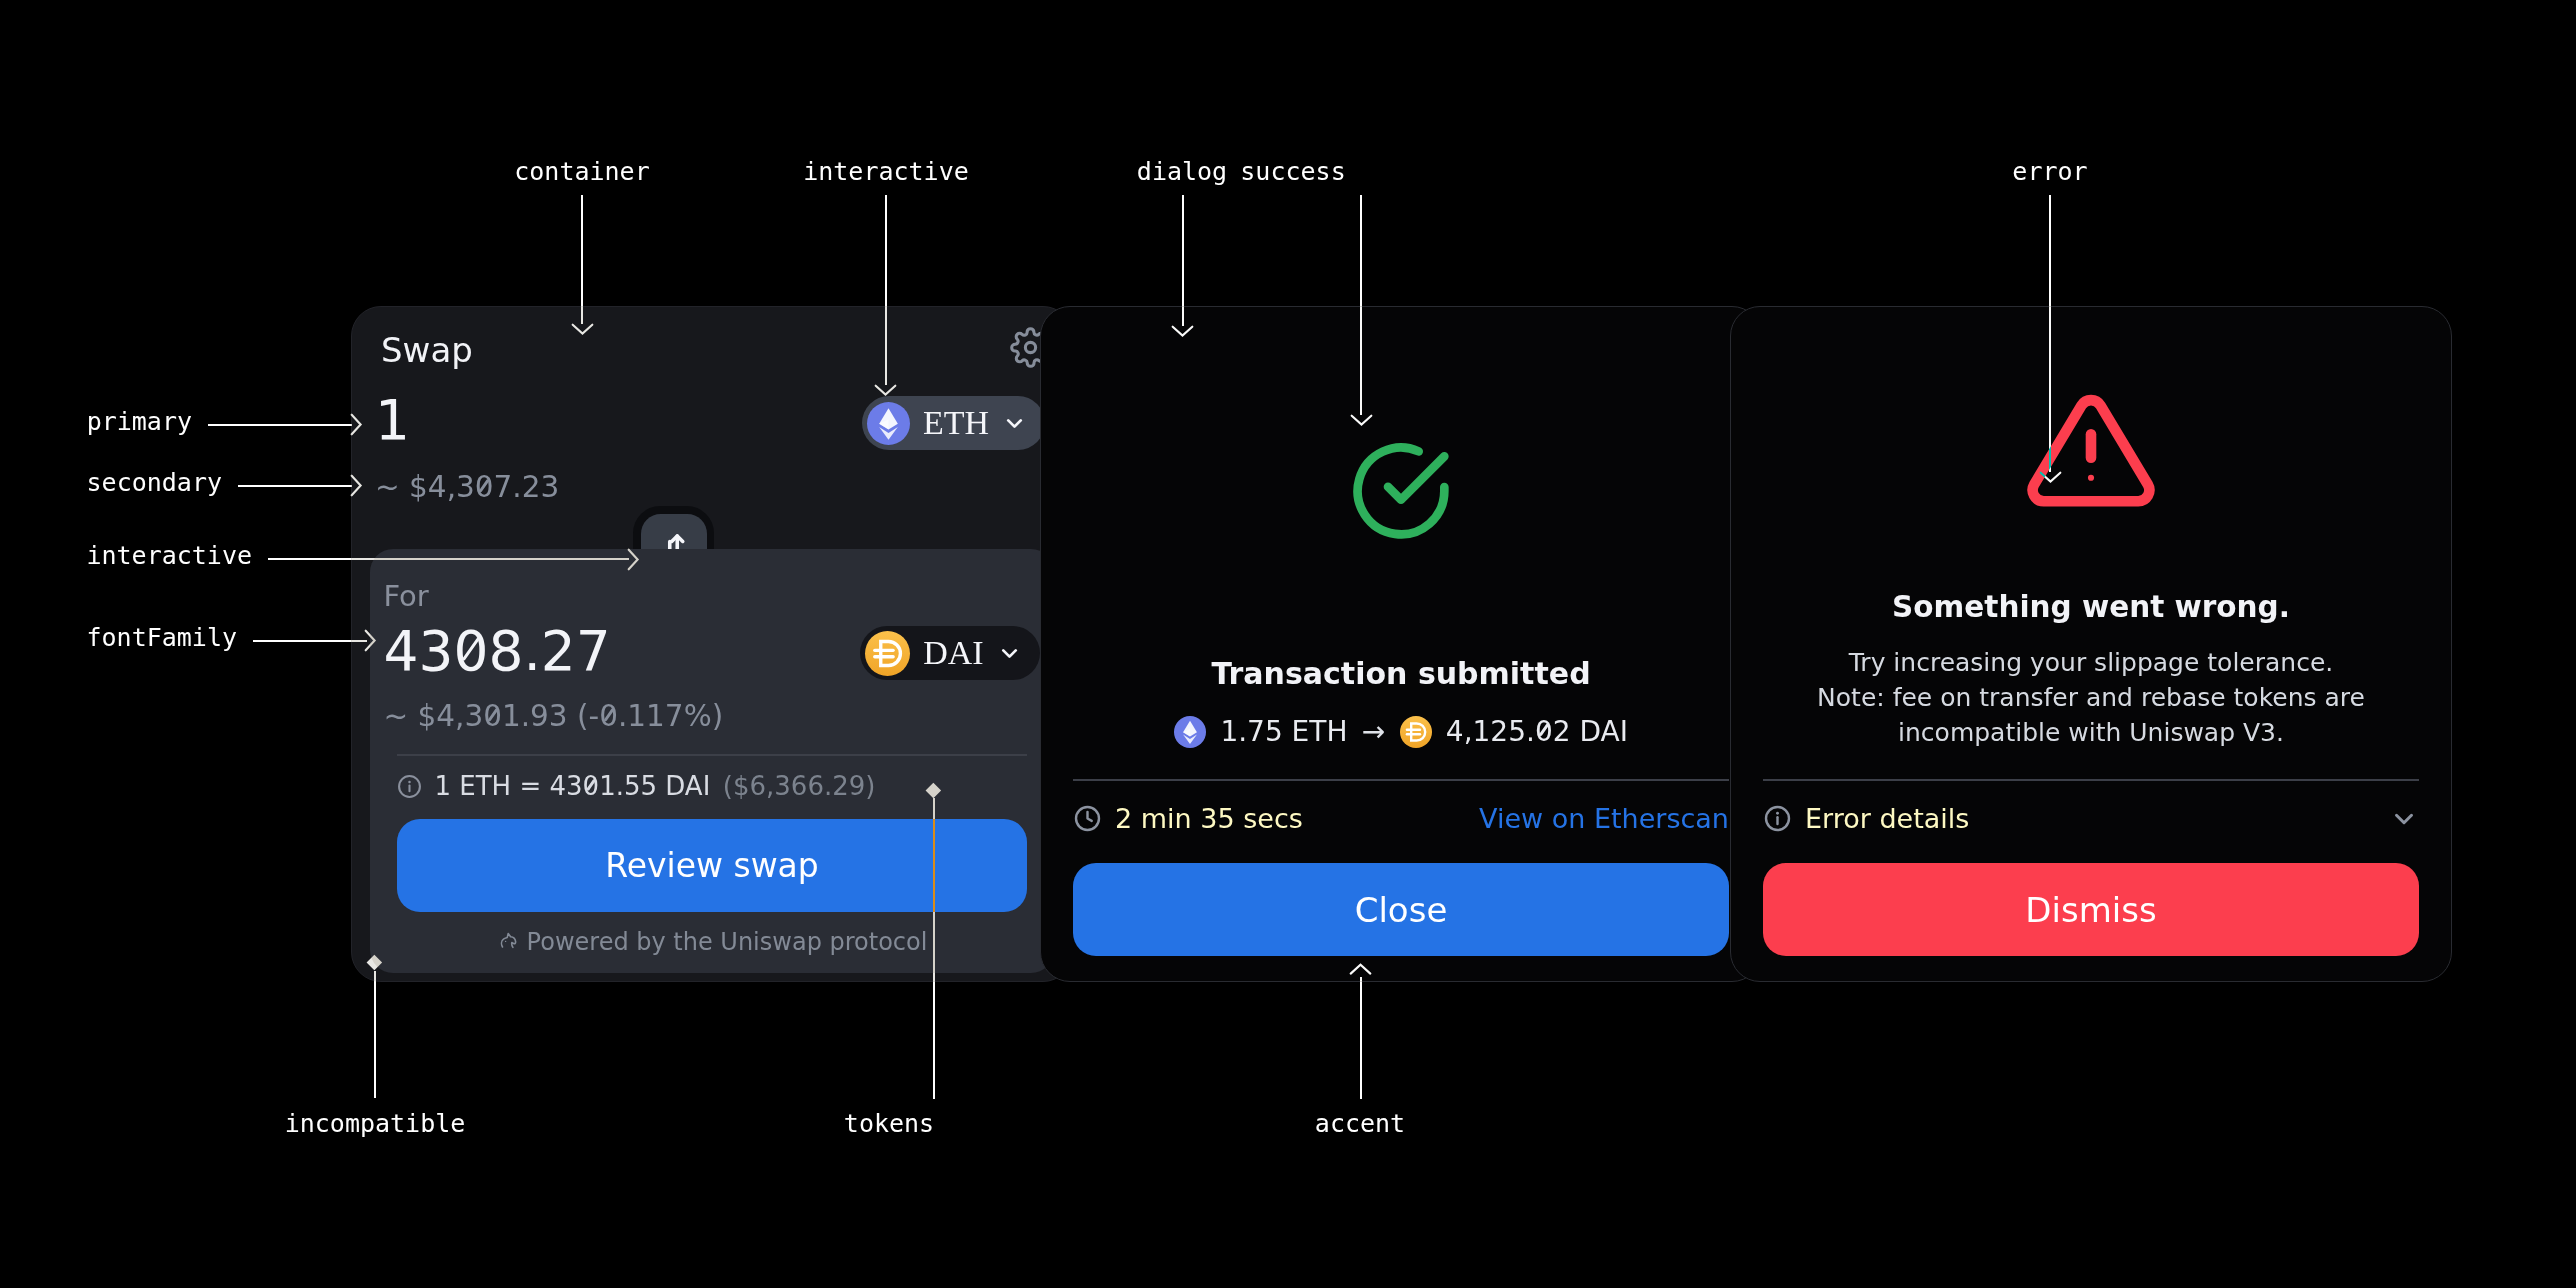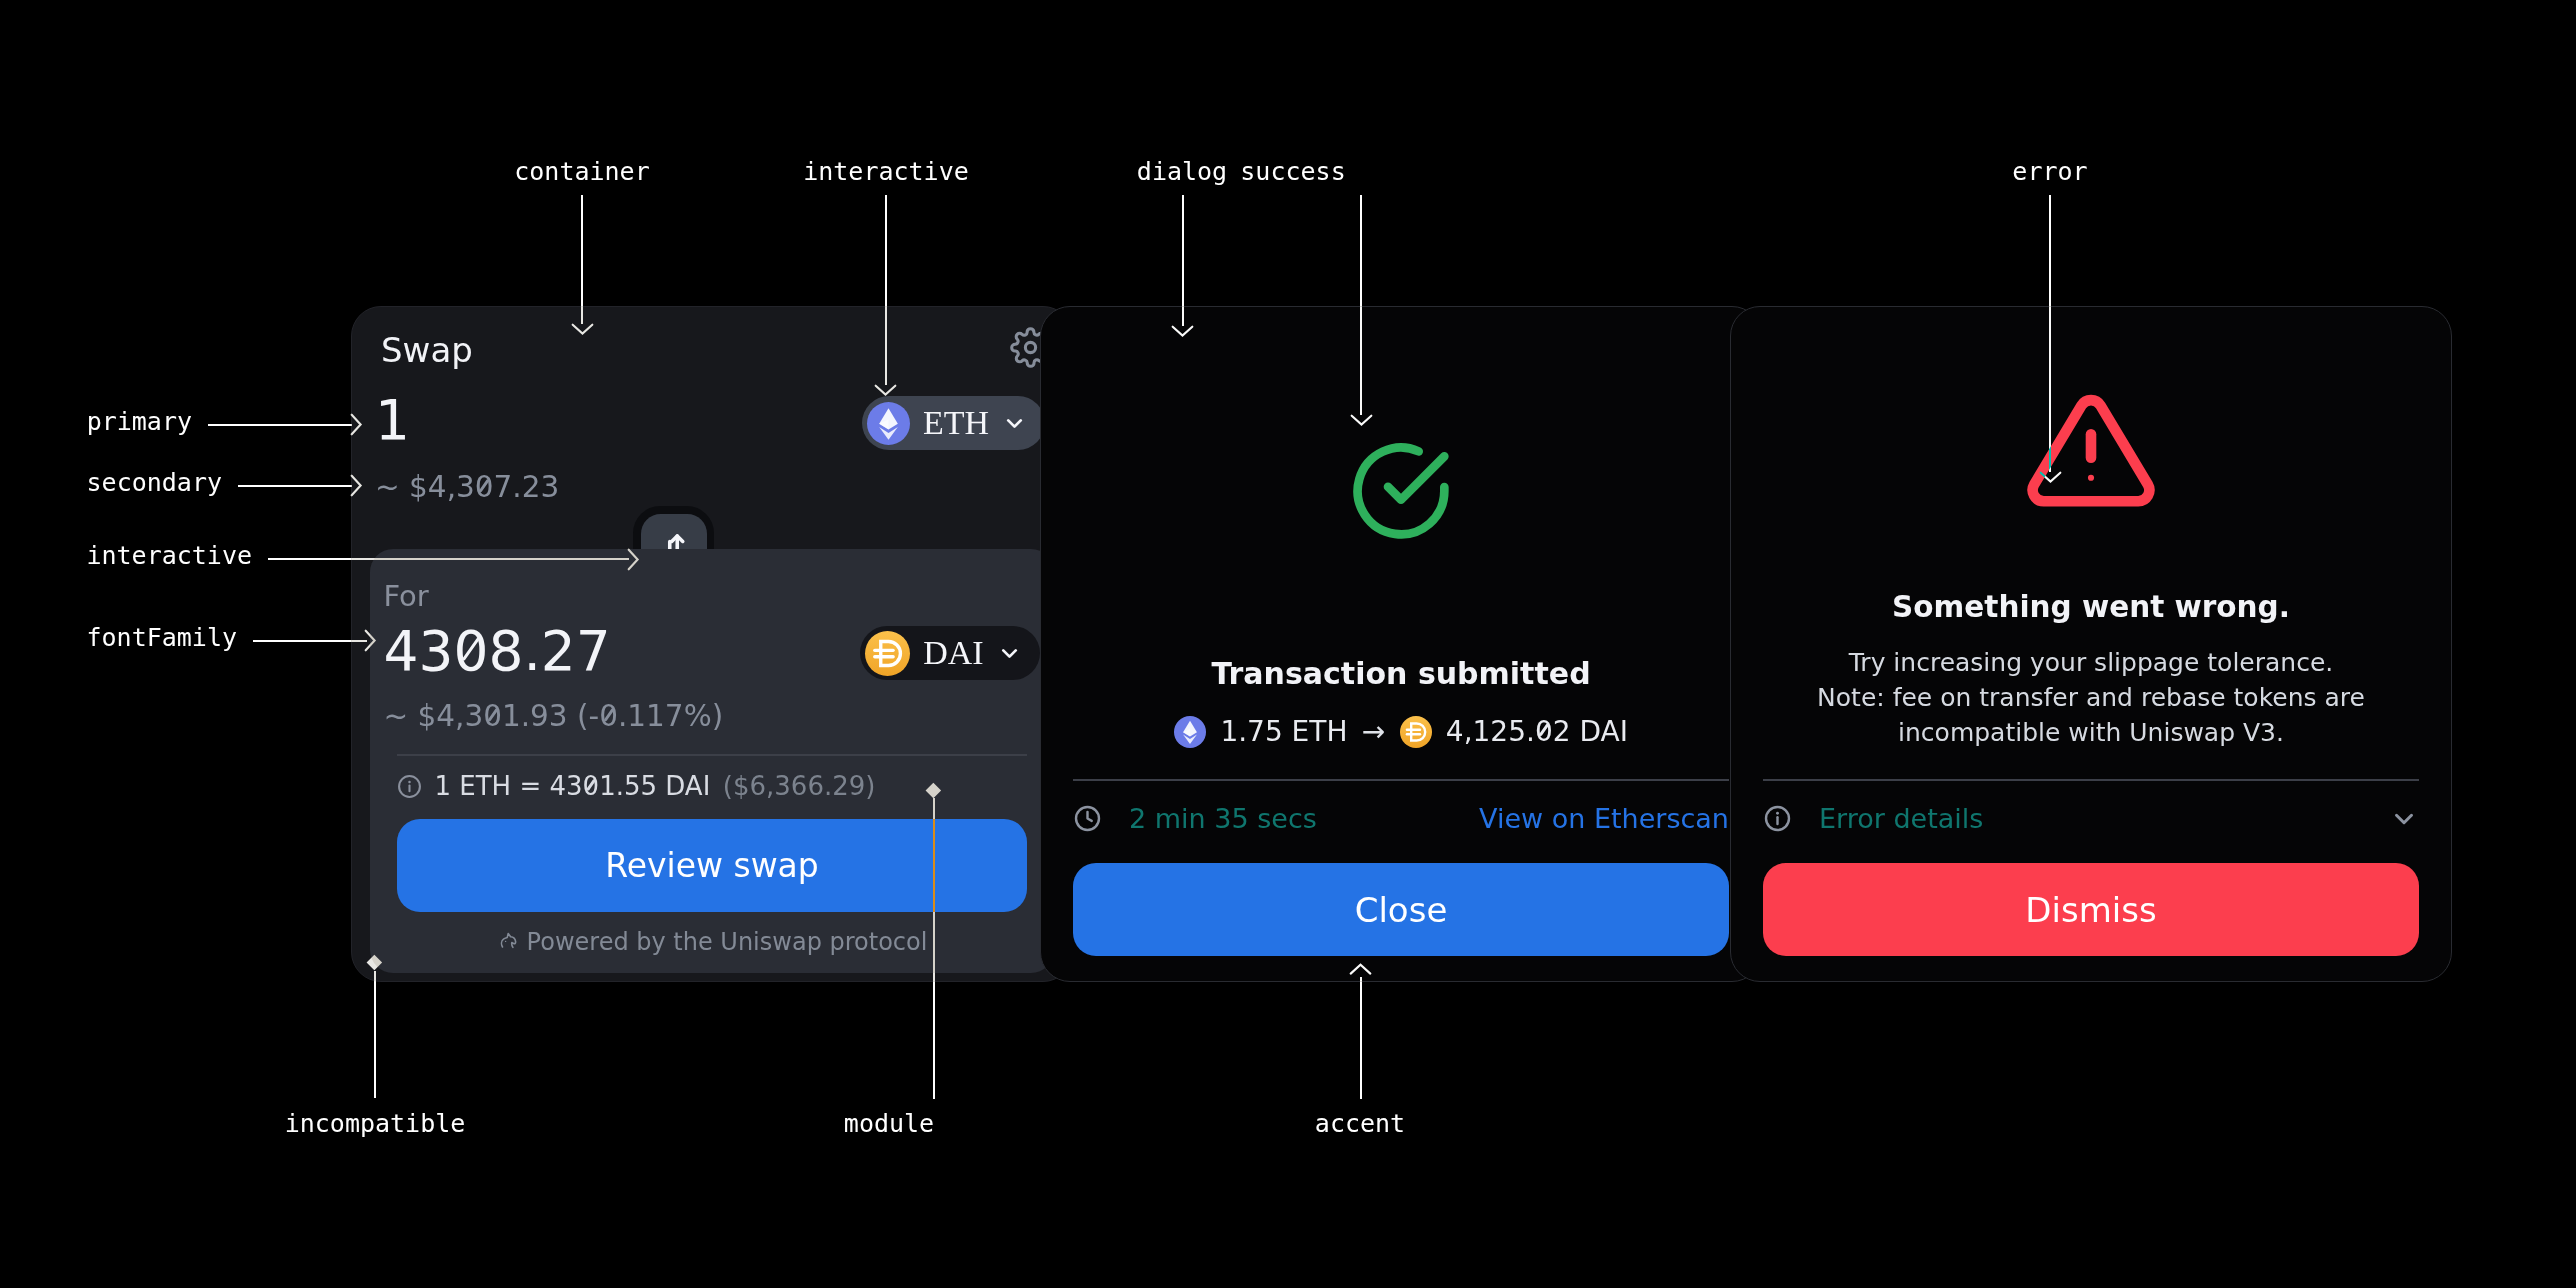--- a/index.html
+++ b/index.html
@@ -43,21 +43,21 @@
   .footer-row{left:0;right:0;top:379px;display:flex;align-items:center;justify-content:center;
               gap:6px;font-size:24px;color:#838a96;}
   
   .dlg-icon{left:50%;transform:translateX(-50%);}
   .dlg-title{left:0;right:0;text-align:center;font-weight:600;color:#f2f3f7;}
   .tokens-row{left:0;right:0;top:408px;display:flex;align-items:center;justify-content:center;
               gap:14.3px;font-size:28px;color:#e9ebf0;font-weight:500;}
   .dlg-divider{left:32px;right:32px;top:472px;}
   .status-row{left:32px;right:32px;top:492px;height:39px;display:flex;align-items:center;
               justify-content:space-between;}
-  .status-left{display:flex;align-items:center;gap:27px;font-size:27px;color:#0f766e;}
+  .status-left{display:flex;align-items:center;gap:13px;font-size:27px;color:#fef9c3;}
   .link{font-size:27px;font-weight:500;color:var(--accent,#2573e5);cursor:pointer;}
   .dlg-cta{left:32px;right:32px;top:556px;height:93px;font-size:34px;}
   .err-body{left:0;right:0;top:338px;text-align:center;font-size:25px;line-height:35px;color:#d6dae1;}
   
   .z0{position:relative;display:inline-block;}
   .z0::after{content:"";position:absolute;left:50%;top:46%;width:78%;height:3.1px;
              background:currentColor;transform:translate(-50%,-50%) rotate(-55deg);border-radius:1.8px;}
   
   .anno{position:absolute;left:0;top:0;width:2576px;height:1288px;mix-blend-mode:difference;
         color:#fff;font-family:"DejaVu Sans Mono",monospace;font-size:25px;pointer-events:none;}
@@ -281,21 +281,21 @@
       </svg>
     <div class="anno-label" style="right:2339px;top:623px;">fontFamily</div>
     <div class="hline" style="left:253px;top:640px;width:114px;"></div>
     <svg class="abs" style="left:363px;top:628px;" width="14.3" height="25" viewBox="0 0 16 28">
         <path d="M3 3 L13 14 L3 25" fill="none" stroke="#fff" stroke-width="2.4" stroke-linecap="round"></path>
       </svg>
 
     <div class="anno-label center" style="left:375px;top:1109px;">incompatible</div>
     <div class="vline" style="left:374px;top:971px;height:127px;"></div>
     <div class="diamond" style="left:369px;top:957px;"></div>
-    <div class="anno-label center" style="left:889px;top:1109px;">module</div>
+    <div class="anno-label center" style="left:889px;top:1109px;">tokens</div>
     <div class="vline" style="left:933px;top:798px;height:301px;"></div>
     <div class="diamond" style="left:928px;top:785px;"></div>
     <div class="anno-label center" style="left:1360px;top:1109px;">accent</div>
     <div class="vline" style="left:1360px;top:977px;height:122px;"></div>
     <svg class="abs" style="left:1348px;top:962px;" width="25" height="14.3" viewBox="0 0 28 16">
         <path d="M3 13 L14 3 L25 13" fill="none" stroke="#fff" stroke-width="2.4" stroke-linecap="round"></path>
       </svg>
   </div>
 </div>
 

